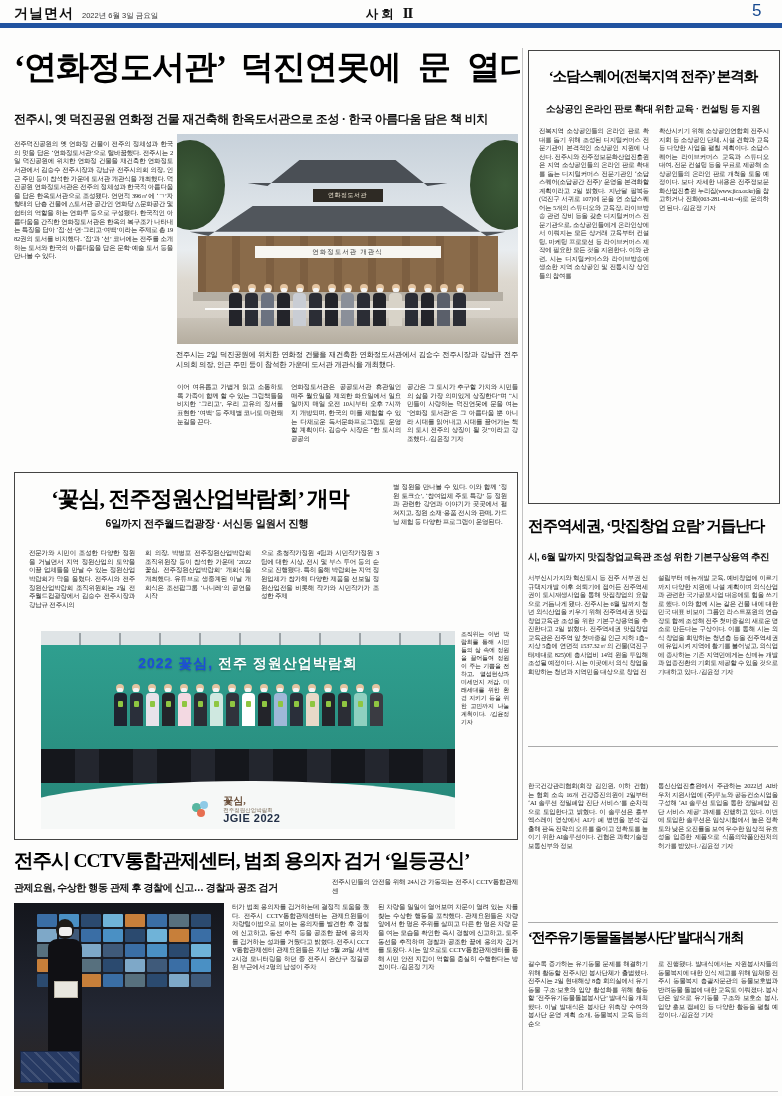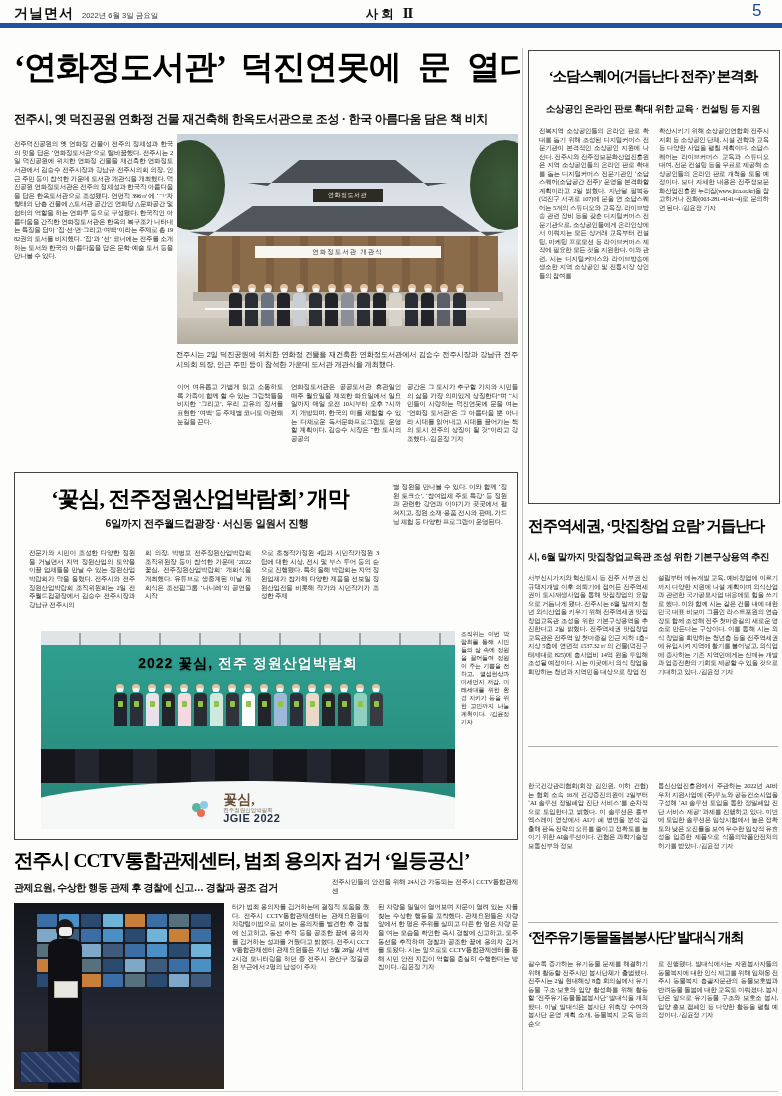--- a/index.html
+++ b/index.html
@@ -35,25 +35,25 @@
   .people-row{position:absolute;left:0;right:0;text-align:center;white-space:nowrap;}
   .figure{position:relative;display:inline-block;width:13px;height:33px;margin:0 1.5px;border-radius:4px 4px 0 0;vertical-align:bottom;}
   .figure::before{content:'';position:absolute;top:-9px;left:2.5px;width:8px;height:8px;border-radius:50%;background:#e4c4a0;}
   .figure::after{content:'';position:absolute;top:-5px;left:3.5px;width:6px;height:4px;border-radius:1.5px;background:#f4f4f4;}
   .cup{position:absolute;top:8px;left:4px;width:5px;height:6px;background:#8fc641;border-radius:1px;}
   .ribbon{position:absolute;height:2px;background:#fff;opacity:.9;}
   
   .p2-sky{position:absolute;inset:0;background:linear-gradient(#dfe4e6 0 14px,#2f9f8f 14px,#268577);}
   .p2-truss{position:absolute;top:2px;left:0;right:0;height:12px;background:repeating-linear-gradient(90deg,transparent 0 38px,#9aa2a6 38px 40px);}
   .p2-arc{position:absolute;top:24px;left:0;right:0;text-align:center;color:#fff;font-weight:bold;font-size:14px;letter-spacing:1px;font-family:"Liberation Sans",sans-serif;text-shadow:0 1px 2px rgba(0,0,0,.25);}
-  .p2-arc b{color:#000000;}
+  .p2-arc b{color:#1d4ed8;}
   .p2-stage{position:absolute;left:0;right:0;top:118px;height:34px;background:repeating-linear-gradient(90deg,#15171c 0 34px,#23262e 34px 58px);}
   .p2-wave{position:absolute;left:-10%;right:-10%;bottom:-26px;height:74px;background:#f6f8f7;border-radius:50% 50% 0 0;}
   .p2-logo{position:absolute;bottom:4px;left:44%;text-align:left;line-height:1.05;font-family:"Liberation Sans",sans-serif;}
-  .p2-logo .script{font-family:"Liberation Serif",serif;font-size:14px;color:#6a4f3a;font-weight:bold;margin-top:47px;}
+  .p2-logo .script{font-family:"Liberation Serif",serif;font-size:10px;color:#6a4f3a;font-weight:bold;margin-top:47px;}
   .p2-logo .small{font-size:5.5px;color:#7a6a58;display:block;}
   .p2-logo .jgie{font-size:11px;font-weight:bold;color:#233047;display:block;letter-spacing:.5px;}
   .p2-flower{position:absolute;bottom:8px;left:36%;width:26px;height:20px;}
   .p2-flower i{position:absolute;border-radius:50%;}
   
   .p3-bg{position:absolute;inset:0;background:linear-gradient(#14161c,#232733 60%,#2e2620);}
   .p3-wall{position:absolute;left:22px;top:10px;right:2px;height:104px;line-height:0;}
   .tile{display:inline-block;width:20px;height:13px;margin:1px;border-radius:1px;}
   .p3-man{position:absolute;left:34px;top:36px;width:34px;height:150px;background:#101014;border-radius:9px 9px 0 0;}
   .p3-man::before{content:'';position:absolute;top:-20px;left:8px;width:18px;height:20px;border-radius:50% 50% 45% 45%;background:#1c1a18;}
@@ -135,21 +135,21 @@
     <div class="p3-bg"></div>
     <div class="p3-wall"><i class="tile" style="background: rgb(58, 110, 165);"></i><i class="tile" style="background: rgb(74, 144, 196);"></i><i class="tile" style="background: rgb(43, 74, 111);"></i><i class="tile" style="background: rgb(111, 179, 216);"></i><i class="tile" style="background: rgb(199, 127, 58);"></i><i class="tile" style="background: rgb(58, 110, 165);"></i><i class="tile" style="background: rgb(87, 112, 126);"></i><i class="tile" style="background: rgb(43, 74, 111);"></i><i class="tile" style="background: rgb(126, 168, 200);"></i><i class="tile" style="background: rgb(63, 90, 122);"></i><i class="tile" style="background: rgb(58, 110, 165);"></i><i class="tile" style="background: rgb(74, 144, 196);"></i><i class="tile" style="background: rgb(43, 74, 111);"></i><i class="tile" style="background: rgb(111, 179, 216);"></i><i class="tile" style="background: rgb(199, 127, 58);"></i><i class="tile" style="background: rgb(58, 110, 165);"></i><i class="tile" style="background: rgb(87, 112, 126);"></i><i class="tile" style="background: rgb(43, 74, 111);"></i><i class="tile" style="background: rgb(126, 168, 200);"></i><i class="tile" style="background: rgb(63, 90, 122);"></i><i class="tile" style="background: rgb(58, 110, 165);"></i><i class="tile" style="background: rgb(74, 144, 196);"></i><i class="tile" style="background: rgb(43, 74, 111);"></i><i class="tile" style="background: rgb(111, 179, 216);"></i><i class="tile" style="background: rgb(199, 127, 58);"></i><i class="tile" style="background: rgb(58, 110, 165);"></i><i class="tile" style="background: rgb(87, 112, 126);"></i><i class="tile" style="background: rgb(43, 74, 111);"></i><i class="tile" style="background: rgb(126, 168, 200);"></i><i class="tile" style="background: rgb(63, 90, 122);"></i><i class="tile" style="background: rgb(58, 110, 165);"></i><i class="tile" style="background: rgb(74, 144, 196);"></i><i class="tile" style="background: rgb(43, 74, 111);"></i><i class="tile" style="background: rgb(111, 179, 216);"></i><i class="tile" style="background: rgb(199, 127, 58);"></i><i class="tile" style="background: rgb(58, 110, 165);"></i><i class="tile" style="background: rgb(87, 112, 126);"></i><i class="tile" style="background: rgb(43, 74, 111);"></i><i class="tile" style="background: rgb(126, 168, 200);"></i><i class="tile" style="background: rgb(63, 90, 122);"></i></div>
     <div class="p3-man"></div>
     <div class="p3-paper"></div>
     <div class="p3-box"></div>
   </div>
   <div class="col" style="left:232px;top:903px;width:137px;height:186px;">터가 범죄 용의자를 검거하는데 결정적 도움을 줬다.  전주시 CCTV통합관제센터는 관제요원들이 차량털이범으로 보이는 용의자를 발견한 후 경찰에 신고하고, 동선 추적 등을 공조한 끝에 용의자를 검거하는 성과를 거뒀다고 밝혔다.  전주시 CCTV통합관제센터 관제요원들은 지난 5월 28일 새벽 2시경 모니터링을 하던 중 전주시 완산구 정길공원 부근에서 2명의 남성이 주차</div>
   <div class="col" style="left:378px;top:903px;width:140px;height:186px;">된 차량을 일일이 열어보며 차문이 열려 있는 차를 찾는 수상한 행동을 포착했다.  관제요원들은 차량 앞에서 한 명은 주위를 살피고 다른 한 명은 차량 문을 여는 모습을 확인한 즉시 경찰에 신고하고, 도주 동선을 추적하며 경찰과 공조한 끝에 용의자 검거를 도왔다.  시는 앞으로도 CCTV통합관제센터를 통해 시민 안전 지킴이 역할을 충실히 수행한다는 방침이다.  /김윤정 기자</div>
 
   <div class="boxed" style="left:528px;top:50px;width:250px;height:452px;">
-    <div class="hl" style="left:4px;top:18px;width:240px;font-size:14.5px;text-align:center;">‘소담스퀘어(거듭난다 전주)’ 본격화</div>
+    <div class="hl" style="left:4px;top:18px;width:240px;font-size:14.5px;text-align:center;">‘소담스퀘어(전북지역 전주)’ 본격화</div>
     <div class="sub" style="left:4px;top:52px;width:240px;font-size:9.5px;text-align:center;">소상공인 온라인 판로 확대 위한 교육 · 컨설팅 등 지원</div>
     <div class="col" style="left:10px;top:76px;width:110px;height:362px;font-size:6.4px;">전북지역 소상공인들의 온라인 판로 확대를 돕기 위해 조성된 디지털커머스 전문기관이 본격적인 소상공인 지원에 나선다.  전주시와 전주정보문화산업진흥원은 지역 소상공인들의 온라인 판로 확대를 돕는 디지털커머스 전문기관인 ‘소담스퀘어(소담공간 전주)’ 운영을 본격화할 계획이라고 2일 밝혔다.  지난달 팔복동(덕진구 서귀로 107)에 문을 연 소담스퀘어는 5개의 스튜디오와 교육장, 라이브방송 관련 장비 등을 갖춘 디지털커머스 전문기관으로, 소상공인들에게 온라인상에서 이뤄지는 모든 상거래 교육부터 컨설팅, 마케팅 프로모션 등 라이브커머스 제작에 필요한 모든 것을 지원한다.  이와 관련, 시는 디지털커머스와 라이브방송에 생소한 지역 소상공인 및 전통시장 상인들의 참여를</div>
     <div class="col" style="left:130px;top:76px;width:110px;height:362px;font-size:6.4px;">확산시키기 위해 소상공인연합회 전주시지회 등 소상공인 단체, 시설 견학과 교육 등 다양한 사업을 펼칠 계획이다.  소담스퀘어는 라이브커머스 교육과 스튜디오 대여, 전문 컨설팅 등을 무료로 제공해 소상공인들의 온라인 판로 개척을 도울 예정이다.  보다 자세한 내용은 전주정보문화산업진흥원 누리집(www.jica.or.kr)을 참고하거나 전화(063-281-4141~4)로 문의하면 된다.  /김윤정 기자</div>
   </div>
 
   <div class="hl" style="left:528px;top:518px;width:250px;font-size:15.5px;">전주역세권, ‘맛집창업 요람’ 거듭난다</div>
   <div class="sub" style="left:528px;top:551px;width:250px;font-size:9.5px;">시, 6월 말까지 맛집창업교육관 조성 위한 기본구상용역 추진</div>
   <div class="col" style="left:528px;top:574px;width:120px;height:166px;font-size:6.4px;">서부신시가지와 혁신도시 등 전주 서부권 신규택지개발 이후 쇠퇴기에 접어든 전주역세권이 도시재생사업을 통해 맛집창업의 요람으로 거듭나게 됐다.  전주시는 6월 말까지 청년 외식산업을 키우기 위해 전주역세권 맛집창업교육관 조성을 위한 기본구상용역을 추진한다고 2일 밝혔다.  전주역세권 맛집창업교육관은 전주역 앞 첫마중길 인근 지하 1층~지상 5층에 연면적 1537.32㎡의 건물(덕진구 태제대로 825)에 총사업비 14억 원을 투입해 조성될 예정이다.  시는 이곳에서 외식 창업을 희망하는 청년과 지역민을 대상으로 창업 전</div>
   <div class="col" style="left:658px;top:574px;width:120px;height:166px;font-size:6.4px;">설립부터 메뉴개발 교육, 예비창업에 이르기까지 다양한 지원에 나설 계획이며 외식산업과 관련한 국가공모사업 대응에도 힘을 쓰기로 했다.  이와 함께 시는 같은 건물 내에 대한민국 대표 비보이 그룹인 라스트포원의 연습장도 함께 조성해 전주 첫마중길의 새로운 명소로 만든다는 구상이다.  이를 통해 시는 외식 창업을 희망하는 청년층 등을 전주역세권에 유입시켜 지역에 활기를 불어넣고, 외식업에 종사하는 기존 지역민에게는 신메뉴 개발과 업종전환의 기회도 제공할 수 있을 것으로 기대하고 있다.  /김윤정 기자</div>
 

